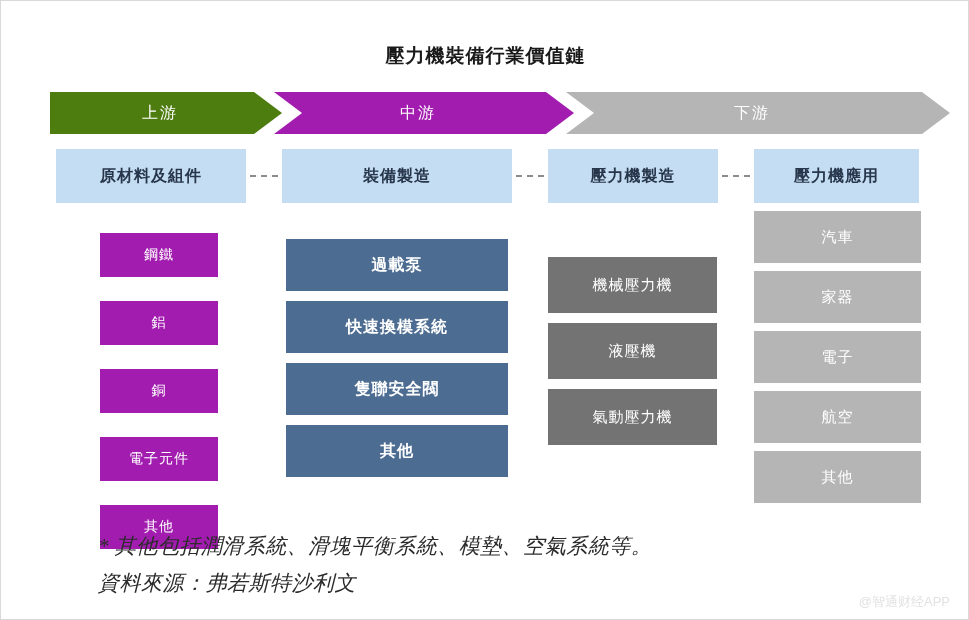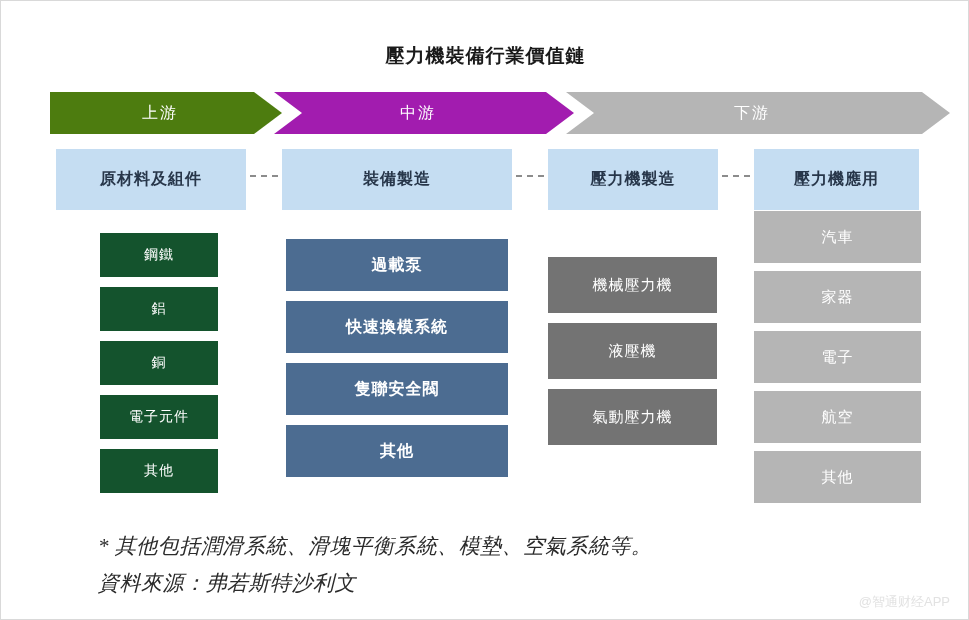--- a/index.html
+++ b/index.html
@@ -68,21 +68,21 @@
     left: 516px;
     width: 384px;
     background: #b5b5b5;
     clip-path: polygon(0 0, 356px 0, 384px 21px, 356px 42px, 0 42px, 28px 21px);
   }
 
   
   .stage-head {
     position: absolute;
     top: 148px;
-    height: 61px;
+    height: 54px;
     background: #c5ddf2;
     display: flex;
     align-items: center;
     justify-content: center;
     color: #27364a;
     font-size: 16px;
     font-weight: bold;
     letter-spacing: 1px;
   }
   .sh1 { left: 55px;  width: 190px; }
@@ -110,21 +110,21 @@
 
   .item {
     box-sizing: border-box;
     display: flex;
     align-items: center;
     justify-content: center;
     color: #ffffff;
     letter-spacing: 1px;
     margin-bottom: 8px;
   }
-  .col1 .item { height: 44px; background: #14532d; font-size: 14px; margin-bottom: 10px; }
+  .col1 .item { height: 44px; background: #a21caf; font-size: 14px; margin-bottom: 24px; }
   .col2 .item { height: 52px; background: #4c6c91; font-size: 16px; font-weight: bold; margin-bottom: 10px; }
   .col3 .item { height: 56px; background: #737373; font-size: 15px; margin-bottom: 10px; }
   .col4 .item { height: 52px; background: #b5b5b5; font-size: 15px; margin-bottom: 8px; }
 
   
   .footnote {
     position: absolute;
     left: 97px;
     font-size: 21px;
     color: #2b2b2b;

